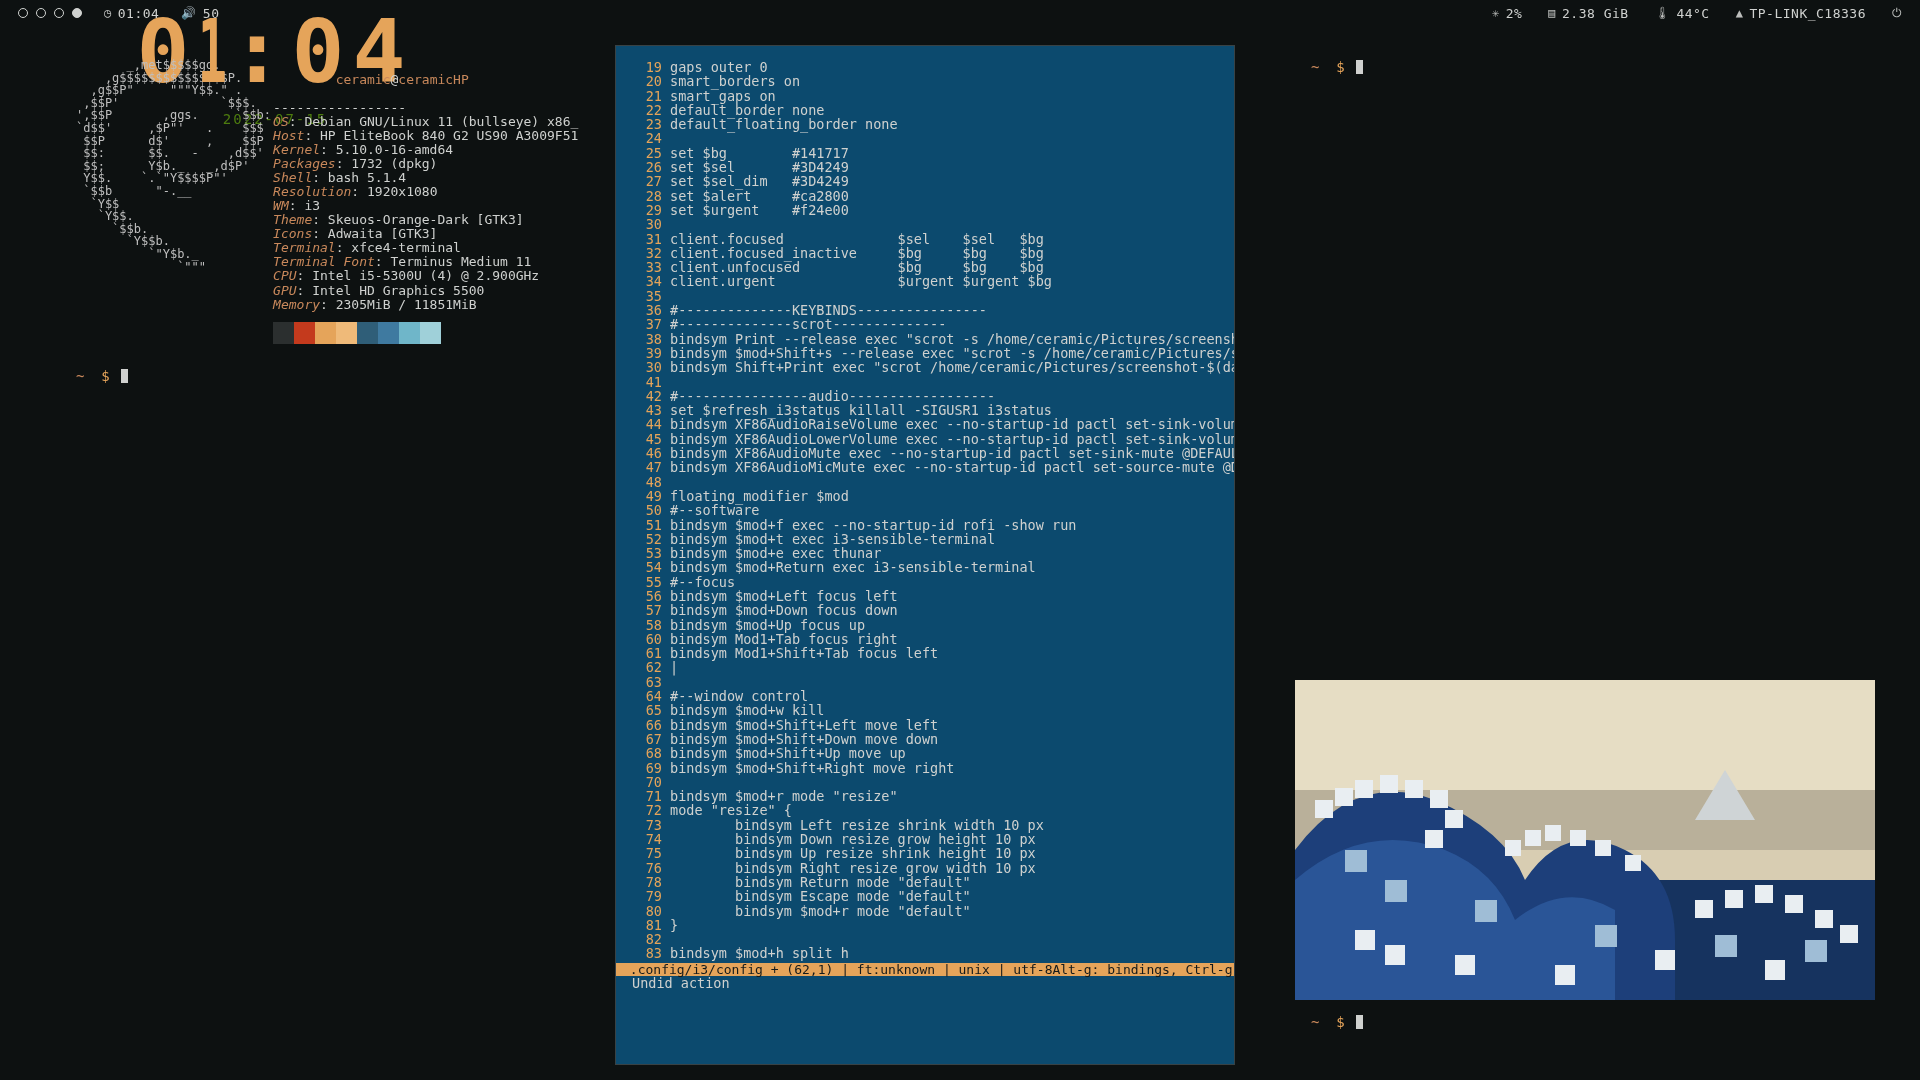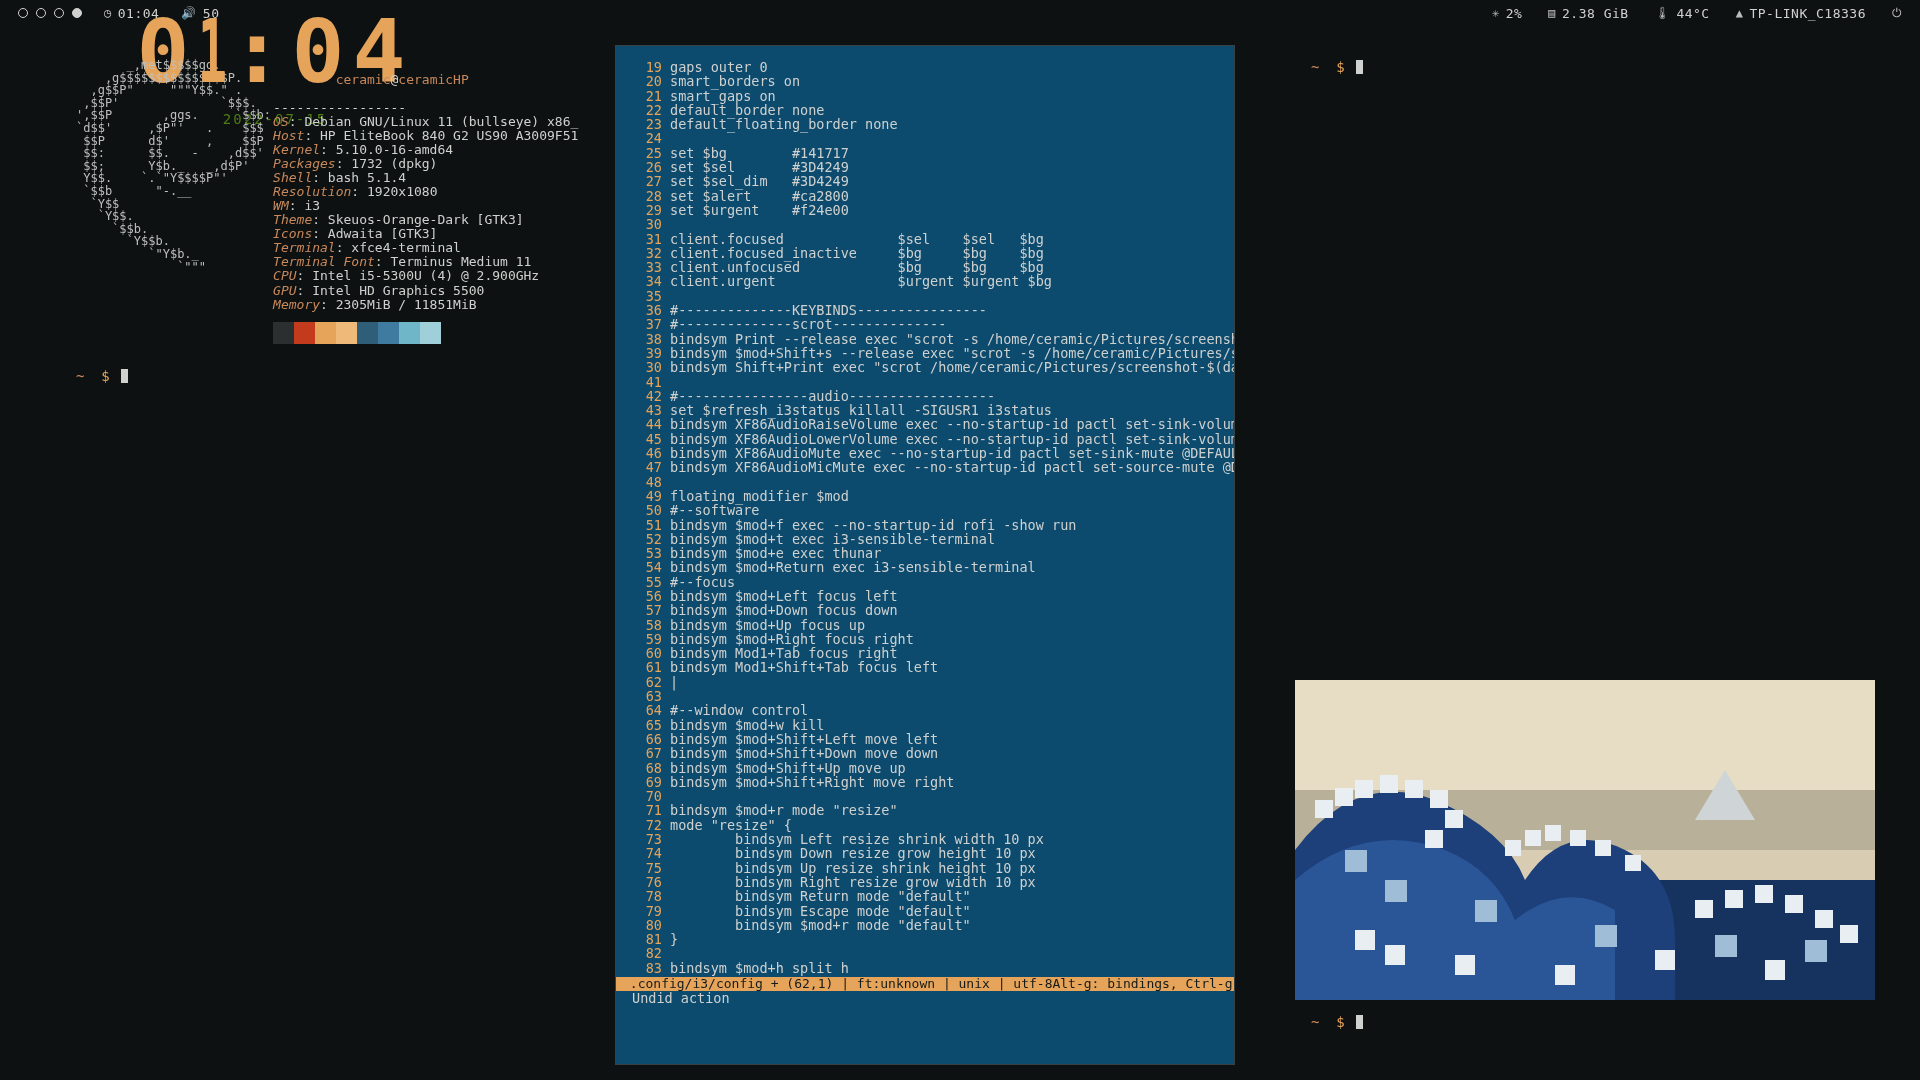--- a/index.html
+++ b/index.html
@@ -168,21 +168,20 @@
       <div class="config-line"><span class="gutter">49</span><span>floating_modifier $mod</span></div>
       <div class="config-line"><span class="gutter">50</span><span>#--software</span></div>
       <div class="config-line"><span class="gutter">51</span><span>bindsym $mod+f exec --no-startup-id rofi -show run</span></div>
       <div class="config-line"><span class="gutter">52</span><span>bindsym $mod+t exec i3-sensible-terminal</span></div>
       <div class="config-line"><span class="gutter">53</span><span>bindsym $mod+e exec thunar</span></div>
       <div class="config-line"><span class="gutter">54</span><span>bindsym $mod+Return exec i3-sensible-terminal</span></div>
       <div class="config-line"><span class="gutter">55</span><span>#--focus</span></div>
       <div class="config-line"><span class="gutter">56</span><span>bindsym $mod+Left focus left</span></div>
       <div class="config-line"><span class="gutter">57</span><span>bindsym $mod+Down focus down</span></div>
       <div class="config-line"><span class="gutter">58</span><span>bindsym $mod+Up focus up</span></div>
-      <div class="config-line"><span class="gutter">59</span><span>bindsym $mod+Right focus right</span></div>
       <div class="config-line"><span class="gutter">60</span><span>bindsym Mod1+Tab focus right</span></div>
       <div class="config-line"><span class="gutter">61</span><span>bindsym Mod1+Shift+Tab focus left</span></div>
       <div class="config-line"><span class="gutter">62</span><span>|</span></div>
       <div class="config-line"><span class="gutter">63</span><span></span></div>
       <div class="config-line"><span class="gutter">64</span><span>#--window control</span></div>
       <div class="config-line"><span class="gutter">65</span><span>bindsym $mod+w kill</span></div>
       <div class="config-line"><span class="gutter">66</span><span>bindsym $mod+Shift+Left move left</span></div>
       <div class="config-line"><span class="gutter">67</span><span>bindsym $mod+Shift+Down move down</span></div>
       <div class="config-line"><span class="gutter">68</span><span>bindsym $mod+Shift+Up move up</span></div>
       <div class="config-line"><span class="gutter">69</span><span>bindsym $mod+Shift+Right move right</span></div>

